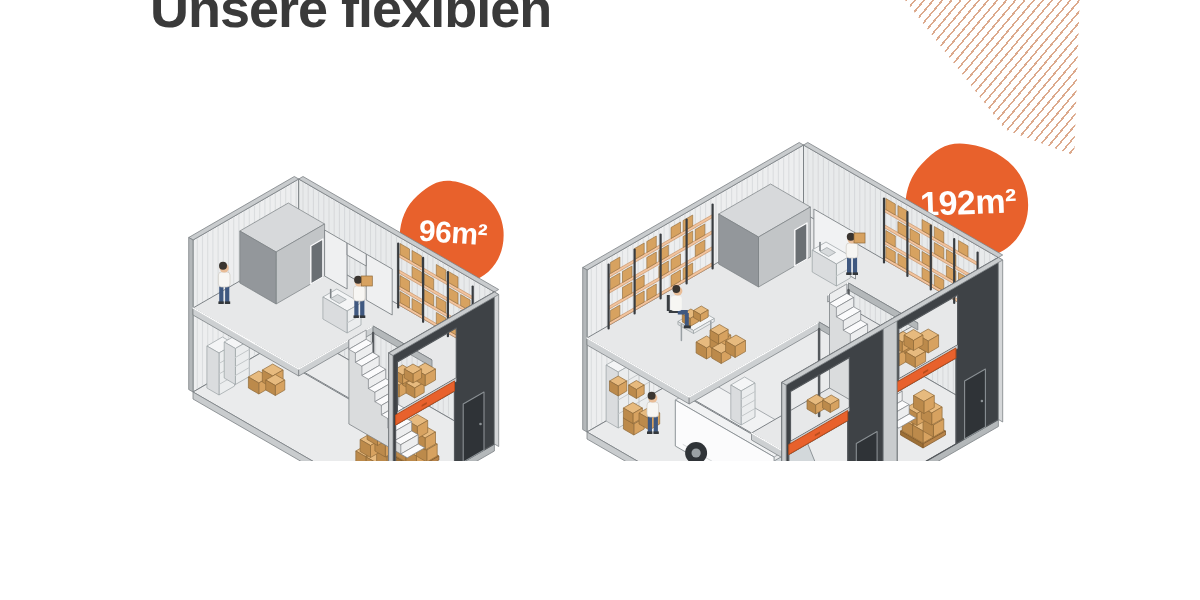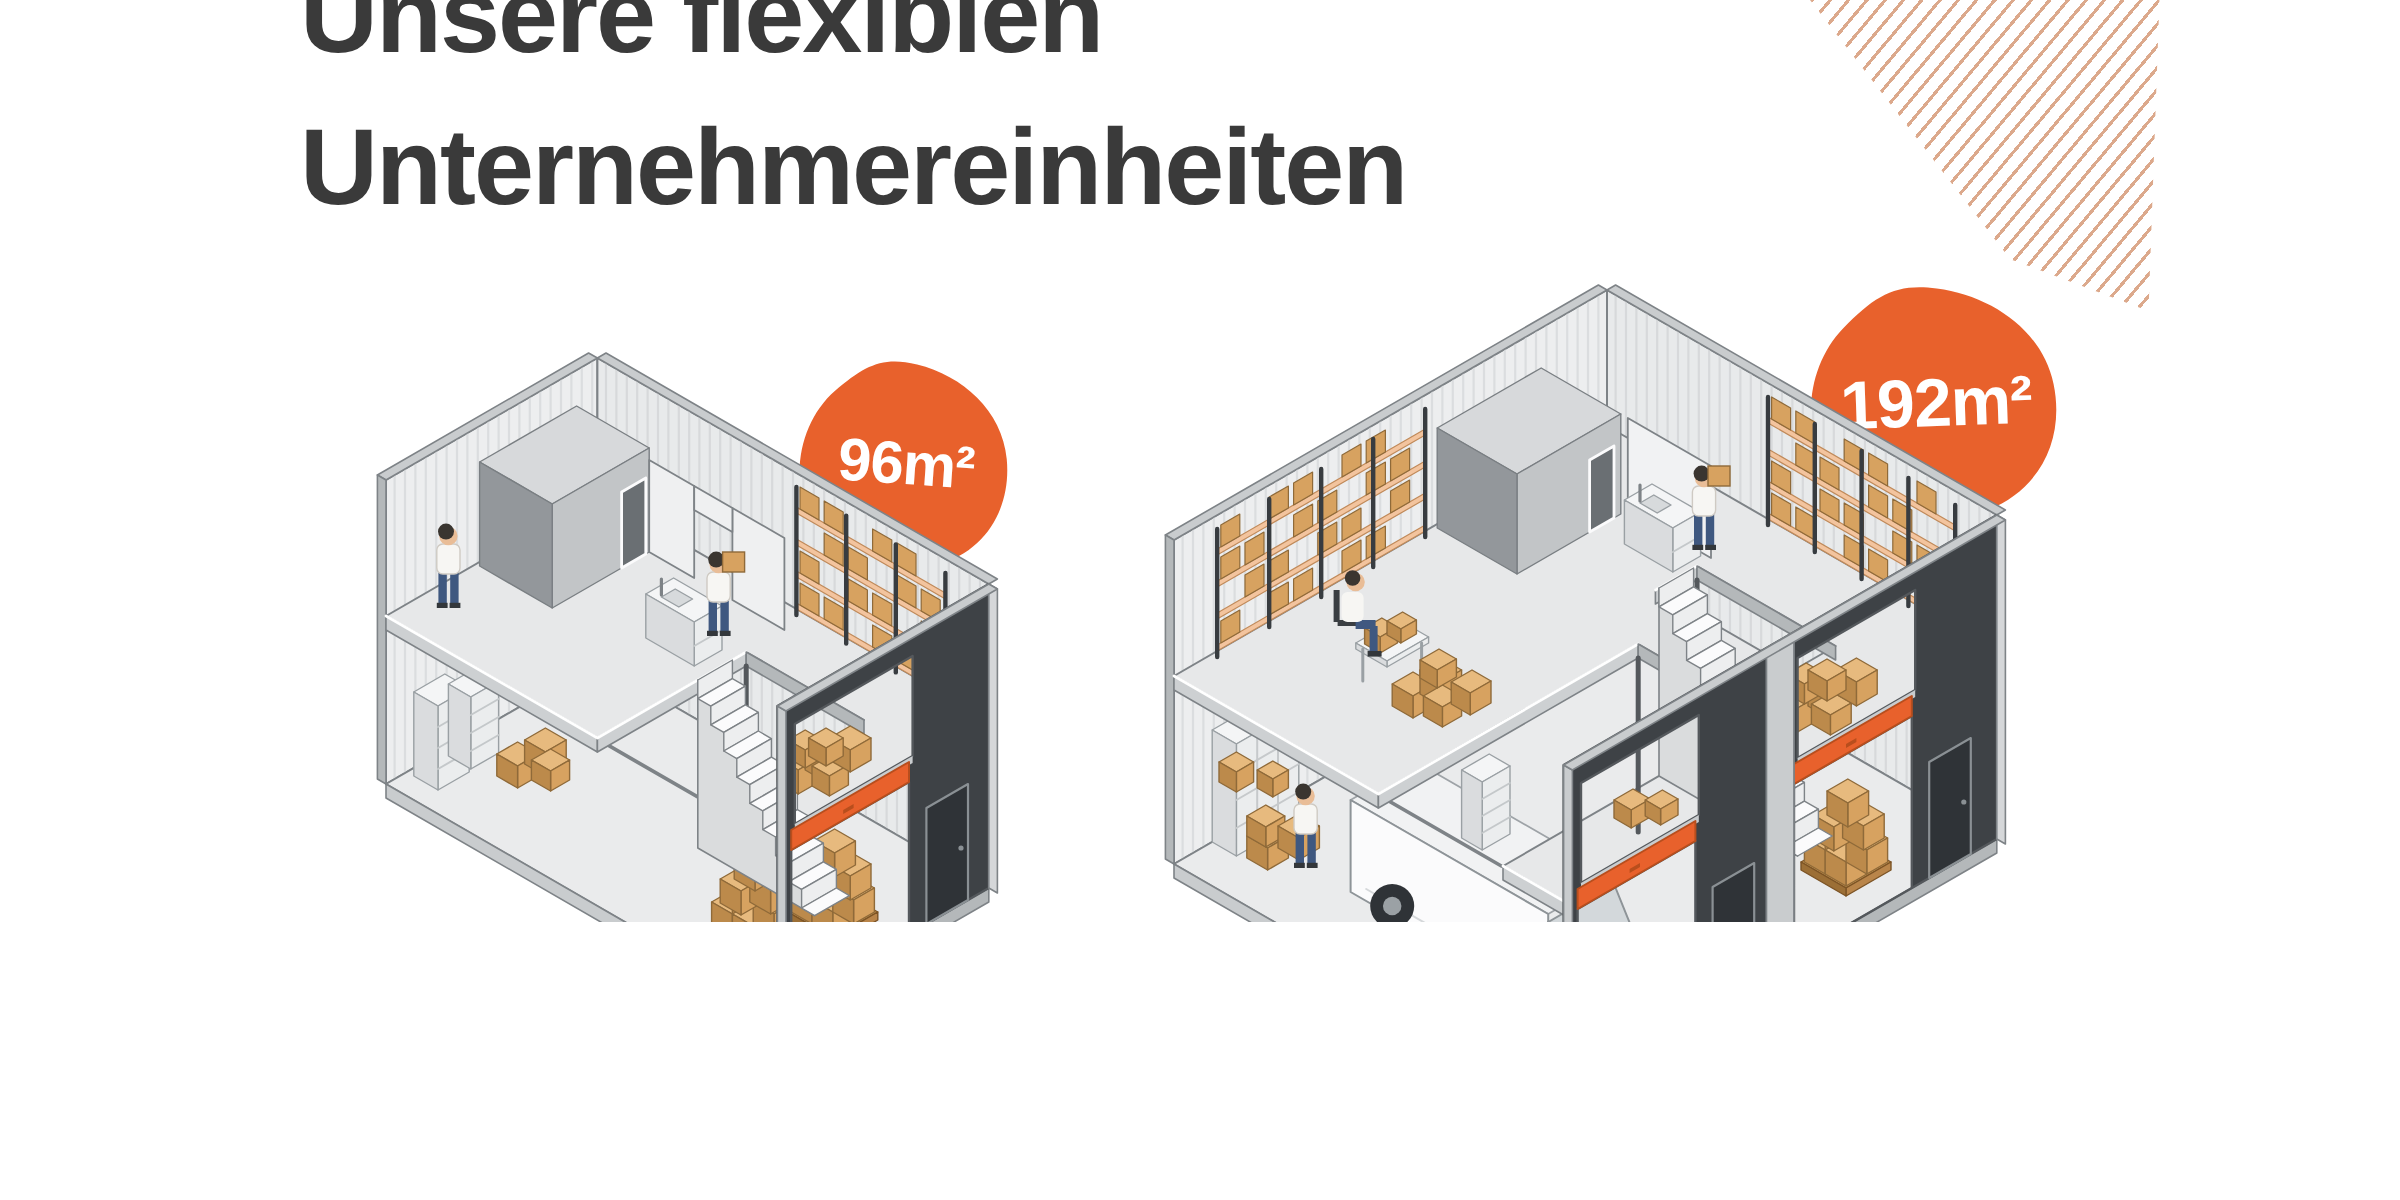--- a/index.html
+++ b/index.html
@@ -24,21 +24,20 @@
 </style>
 </head>
 <body>
 
 <div class="page">
 
   <div class="decor-lines"></div>
 
   <div class="title">
     <div>Unsere flexiblen</div>
-    <div>Unternehmereinheiten</div>
   </div>
 
   <div class="badge badge-small">
     <svg width="110" height="106" viewBox="0 0 110 106">
       <path id="blobA" d="M57,2 C80,6 101,22 105,46 C109,70 98,93 74,101 C50,109 22,102 9,82 C-3,62 1,34 17,18 C31,4 40,-1 57,2 Z" fill="#E8612C"></path>
     </svg>
     <span class="label">96m²</span>
   </div>
 
   <div class="badge badge-large">

